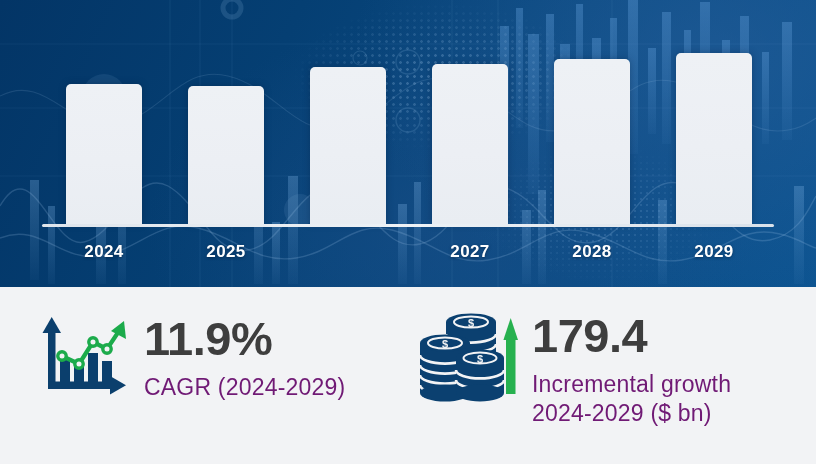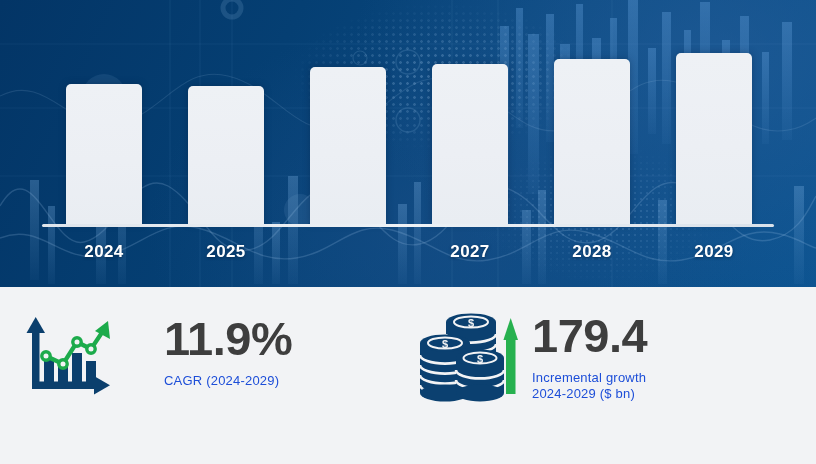--- a/index.html
+++ b/index.html
@@ -122,22 +122,21 @@
     background: #f2f3f5;
     display: flex;
   }
   .stat {
     display: flex;
     align-items: flex-start;
     box-sizing: border-box;
   }
   .stat-cagr {
     width: 410px;
-    padding: 28px 0 0 20px;
-    gap: 36px;
+    padding: 28px 0 0 36px;
   }
   .stat-growth {
     width: 406px;
     padding: 25px 0 0 8px;
   }
   .stat-icon {
     flex: 0 0 auto;
     margin-right: 14px;
   }
   .stat-text {
@@ -146,22 +145,22 @@
   }
   .stat-value {
     color: #3e3e3e;
     font-size: 47px;
     font-weight: bold;
     line-height: 1.0;
     letter-spacing: -0.5px;
   }
   .stat-caption {
     margin-top: 11px;
-    color: #1d4ed8;
-    font-size: 13px;
+    color: #701a75;
+    font-size: 23px;
     font-weight: normal;
     line-height: 1.25;
     letter-spacing: 0.2px;
     white-space: pre-line;
   }
 </style>
 </head>
 <body>
 
 <div id="infographic">

